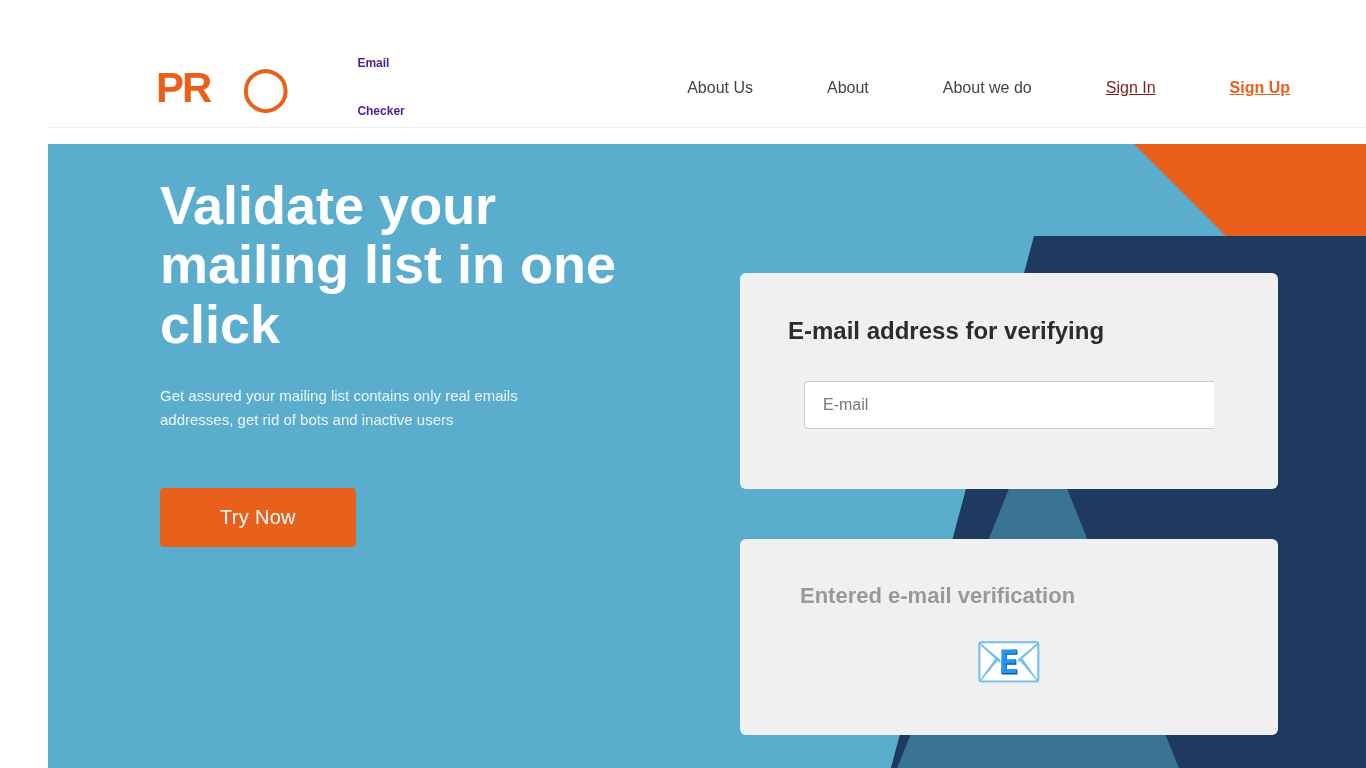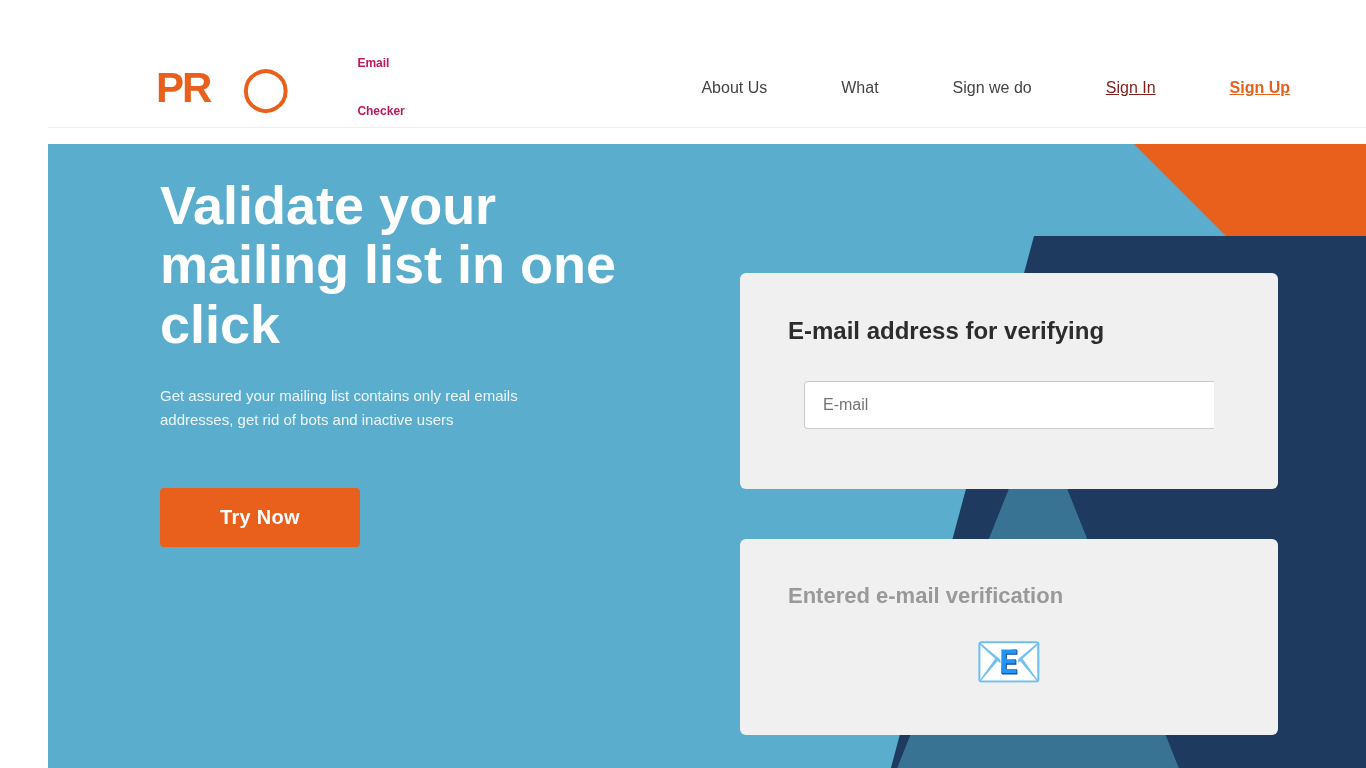--- a/index.html
+++ b/index.html
@@ -25,21 +25,21 @@
       font-weight: 900;
       color: #e8601c;
       line-height: 1;
       letter-spacing: -2px;
     }
     .logo-text {
       display: flex;
       flex-direction: column;
       font-size: 12px;
       font-weight: 600;
-      color: #be185d;
+      color: #4c1d95;
       line-height: 1.3;
     }
     .nav {
       display: flex;
       align-items: center;
       gap: 42px;
     }
     .nav-link {
       font-size: 16px;
       color: #444;
@@ -118,21 +118,21 @@
       line-height: 1.6;
       margin-bottom: 40px;
       max-width: 380px;
     }
     .try-now-btn {
       background: #e8601c;
       color: #fff;
       border: none;
       padding: 18px 60px;
       font-size: 20px;
-      font-weight: 700;
+      font-weight: 400;
       border-radius: 4px;
       cursor: pointer;
       letter-spacing: 0.3px;
     }
 
     
     .hero-right {
       position: absolute;
       right: 104px;
       top: 50%;
@@ -177,21 +177,21 @@
       font-size: 18px;
       font-weight: 700;
       border-radius: 0 4px 4px 0;
       cursor: pointer;
     }
 
     
     .result-card {
       background: #f0f0f0;
       border-radius: 6px;
-      padding: 28px 32px;
+      padding: 28px 44px;
       text-align: center;
     }
     .result-title {
       font-size: 22px;
       font-weight: 600;
       color: #999;
       margin-bottom: 20px;
       text-align: left;
     }
     .email-icon {
@@ -212,22 +212,22 @@
     <div class="logo-pro">
       <span>PR</span><span style="color:#e8601c;">◯</span>
     </div>
     <div class="logo-text">
       <span>Email</span>
       <span>Checker</span>
     </div>
   </div>
   <nav class="nav">
     <a class="nav-link">About Us</a>
-    <a class="nav-link">What</a>
-    <a class="nav-link">Sign we do</a>
+    <a class="nav-link">About</a>
+    <a class="nav-link">About we do</a>
     <a class="nav-link underline">Sign In</a>
     <a class="nav-link orange">Sign Up</a>
   </nav>
 </header>
 
 <section class="hero">
 
   <div class="shape-dark-triangle"></div>
   <div class="shape-blue-triangle"></div>
 

